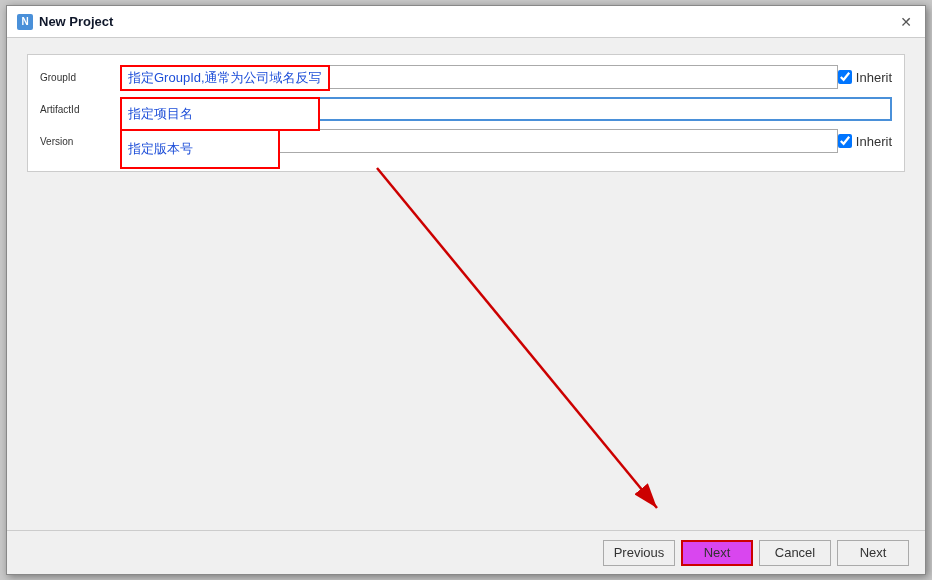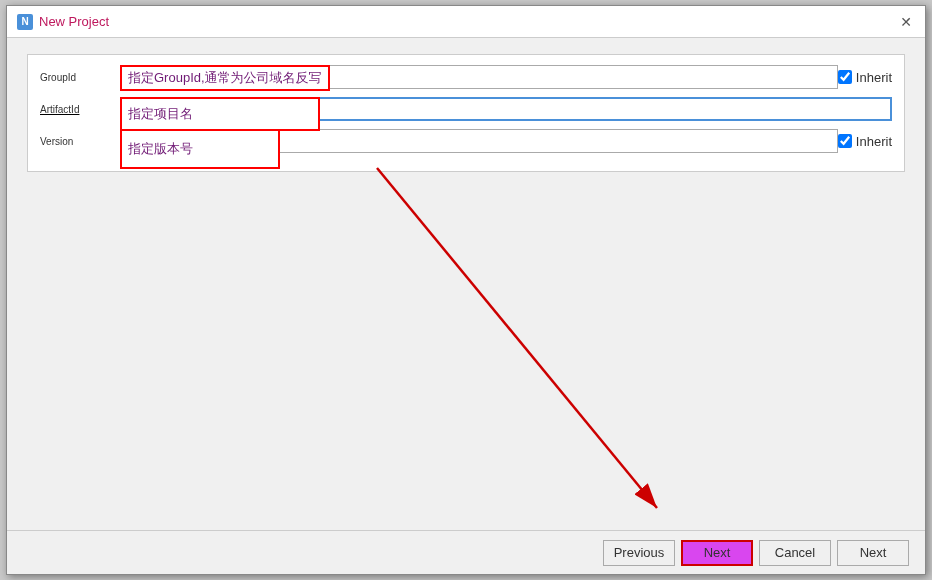--- a/index.html
+++ b/index.html
@@ -49,22 +49,22 @@
       display: flex;
       align-items: center;
       justify-content: center;
       color: white;
       font-size: 10px;
       font-weight: bold;
     }
 
     .title-text {
       font-size: 13px;
-      color: #be185d;
-      font-weight: normal;
+      color: #0f172a;
+      font-weight: bold;
     }
 
     .close-btn {
       width: 18px;
       height: 18px;
       display: flex;
       align-items: center;
       justify-content: center;
       cursor: pointer;
       color: #555;
@@ -138,21 +138,21 @@
     .inherit-check input[type="checkbox"] {
       width: 14px;
       height: 14px;
     }
 
     
     .annotation-box {
       position: absolute;
       border: 2px solid red;
       background: white;
-      color: #701a75;
+      color: #1d4ed8;
       font-size: 13px;
       padding: 8px 6px;
       white-space: nowrap;
       z-index: 10;
       pointer-events: none;
     }
 
     
     .arrow-overlay {
       position: absolute;
@@ -220,21 +220,21 @@
             <input type="checkbox" checked="" style="">
             <span>Inherit</span>
           </div>
         </div>
 
         <div class="annotation-box" style="left: 80px; top: 0px; height: 26px; display:flex; align-items:center;">
           <span>指定GroupId,通常为公司域名反写</span>
         </div>
       </div>
 
-      <div class="form-row" style="position:relative; margin-top:2px;text-decoration:underline;">
+      <div class="form-row" style="position:relative; margin-top:2px;">
         <span class="form-label">ArtifactId</span>
         <div class="form-input-wrapper">
           <input class="form-input active-blue" type="text" value="maven_javase" style="">
         </div>
         <div class="annotation-box" style="left: 80px; top: 0px; height: 34px; display:flex; align-items:center; min-width: 200px;">
           <span>指定项目名</span>
         </div>
       </div>
 
       <div class="form-row" style="position:relative; margin-top:2px;">

